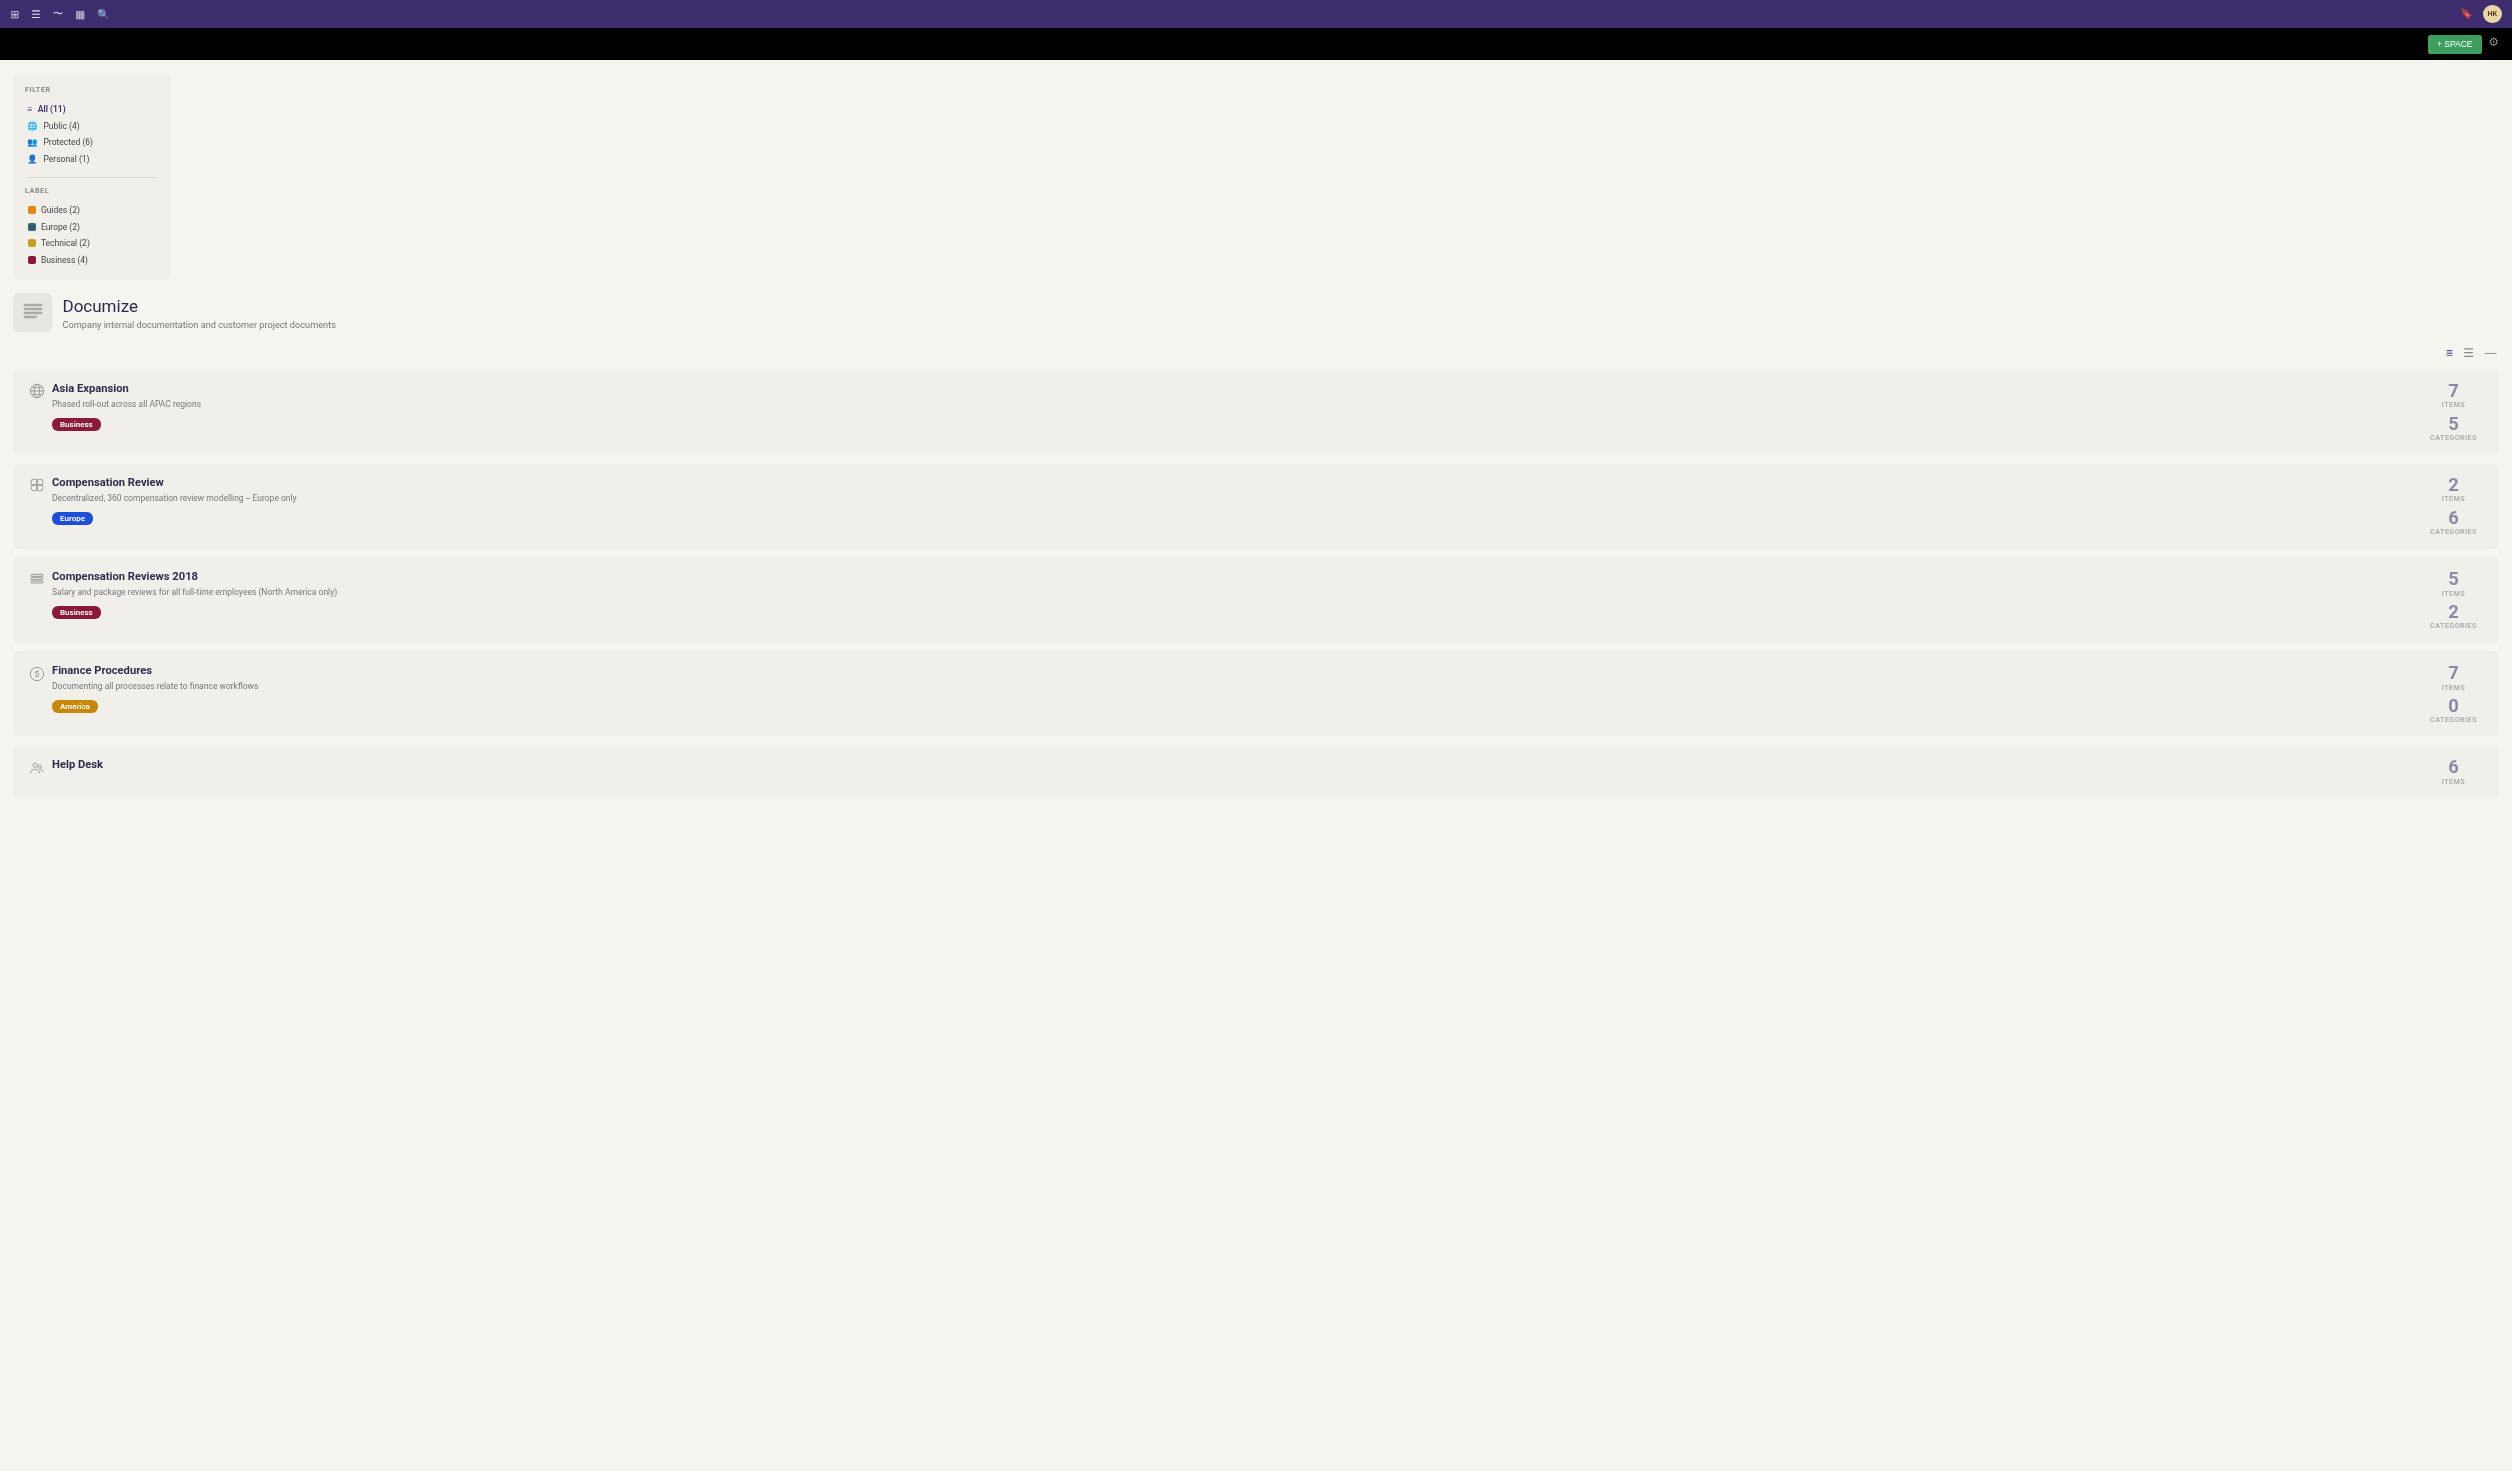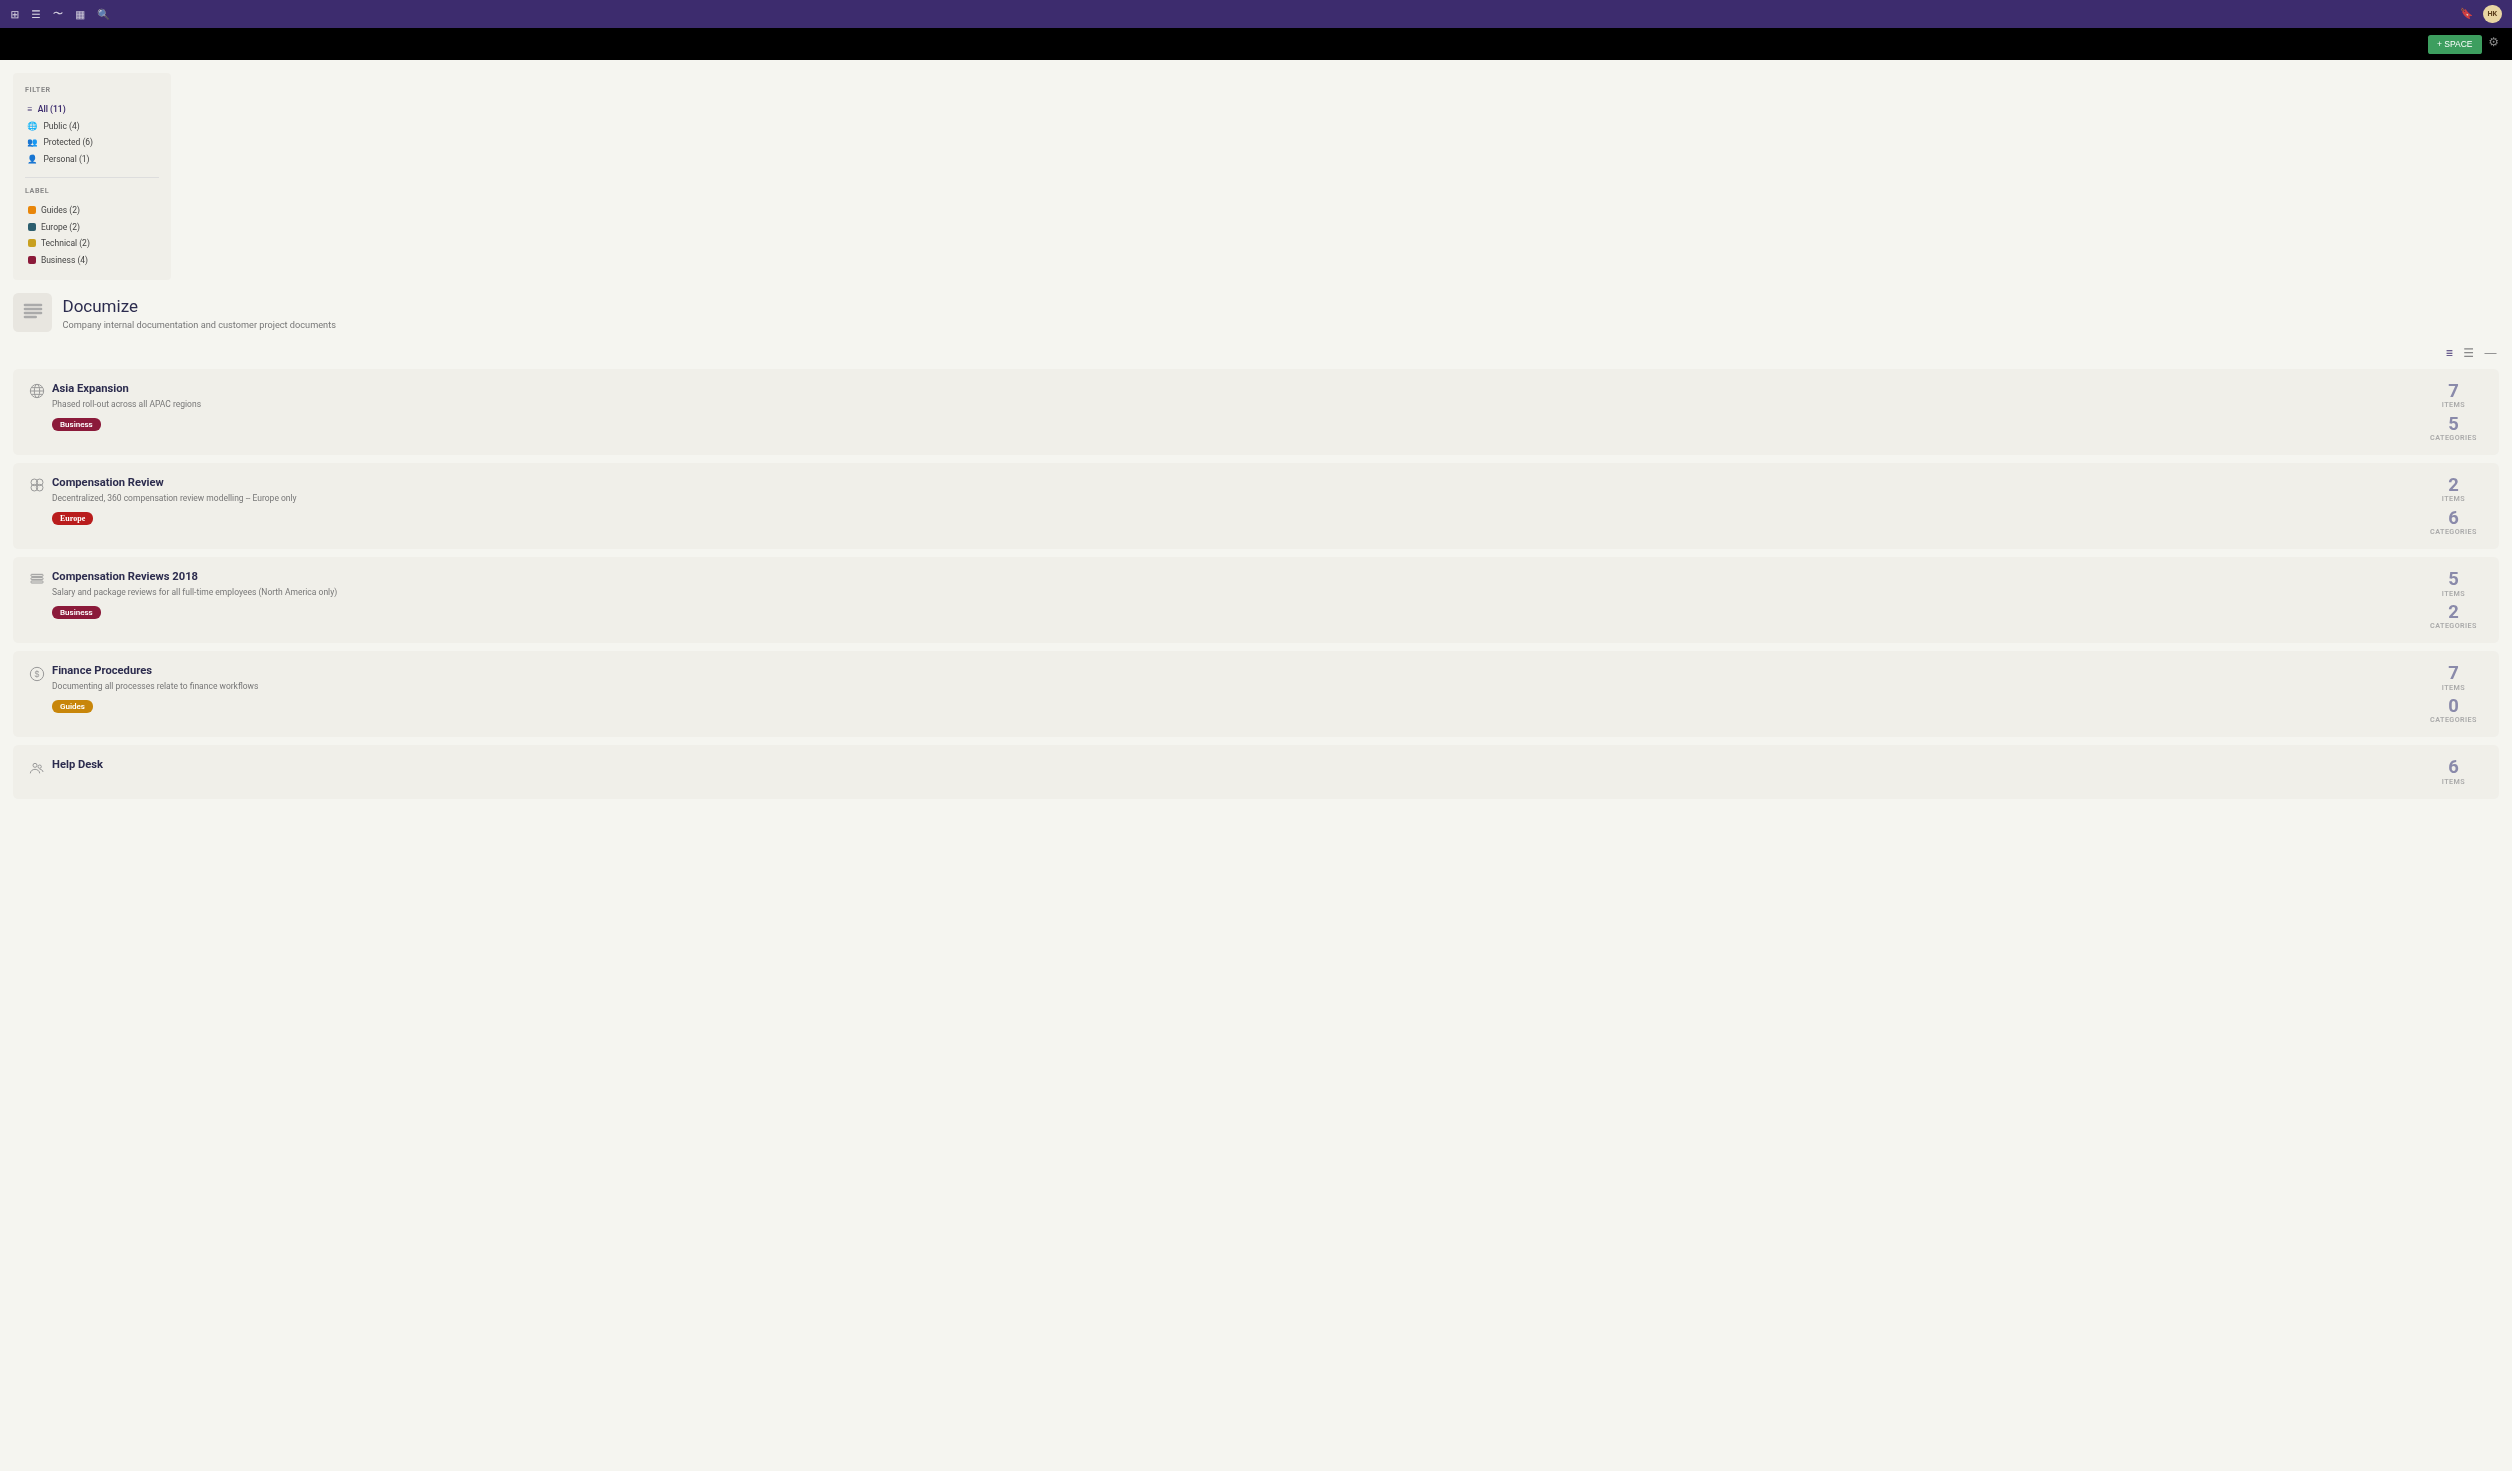--- a/index.html
+++ b/index.html
@@ -94,21 +94,21 @@
     .card-left { display: flex; align-items: flex-start; gap: 7px; flex: 1; }
     .card-icon { font-size: 14.5px; color: #888; margin-top: 1.3px; flex-shrink: 0; }
     .card-body { flex: 1; }
     .card-title { font-size: 11.2px; font-weight: 700; color: #2c2c4e; margin-bottom: 4px; }
     .card-desc { font-size: 8.5px; color: #777; margin-bottom: 8px; }
     .card-tag {
       display: inline-block; padding: 2px 8px; border-radius: 6px;
       font-size: 8px; font-weight: 600; color: white;
     }
     .tag-business { background: #8b1a3a; }
-    .tag-europe { background: #b91c1c; font-family: Liberation Serif, serif; }
+    .tag-europe { background: #1d4ed8; }
     .tag-guides { background: #c8860a; }
 
     .card-stats {
       display: flex; flex-direction: column; align-items: center;
       gap: 5.3px; min-width: 59px; flex-shrink: 0;
     }
     .stat-group { text-align: center; }
     .stat-number { font-size: 18.4px; font-weight: 700; color: #8a8aaa; line-height: 1; }
     .stat-label { font-size: 7.2px; font-weight: 600; color: #aaa; letter-spacing: 0.06em; text-transform: uppercase; }
   </style>
@@ -289,21 +289,21 @@
       <div class="card-left">
         <div class="card-icon">
           <svg width="16" height="16" viewBox="0 0 24 24" fill="none" style="font-size:22px">
             <circle cx="12" cy="12" r="10" stroke="#999" stroke-width="1.5"></circle>
             <text x="12" y="17" text-anchor="middle" font-size="13" fill="#999" font-family="sans-serif">$</text>
           </svg>
         </div>
         <div class="card-body">
           <div class="card-title">Finance Procedures</div>
           <div class="card-desc">Documenting all processes relate to finance workflows</div>
-          <span class="card-tag tag-guides">Guides</span>
+          <span class="card-tag tag-guides">America</span>
         </div>
       </div>
       <div class="card-stats">
         <div class="stat-group">
           <div class="stat-number">7</div>
           <div class="stat-label">ITEMS</div>
         </div>
         <div class="stat-group">
           <div class="stat-number">0</div>
           <div class="stat-label">CATEGORIES</div>

